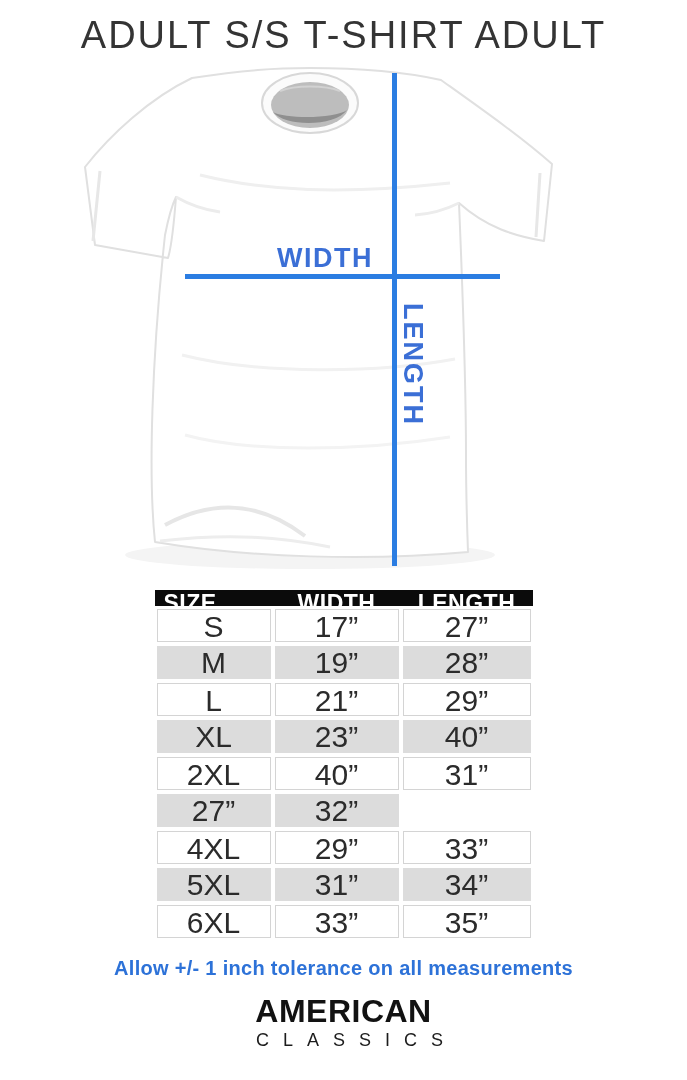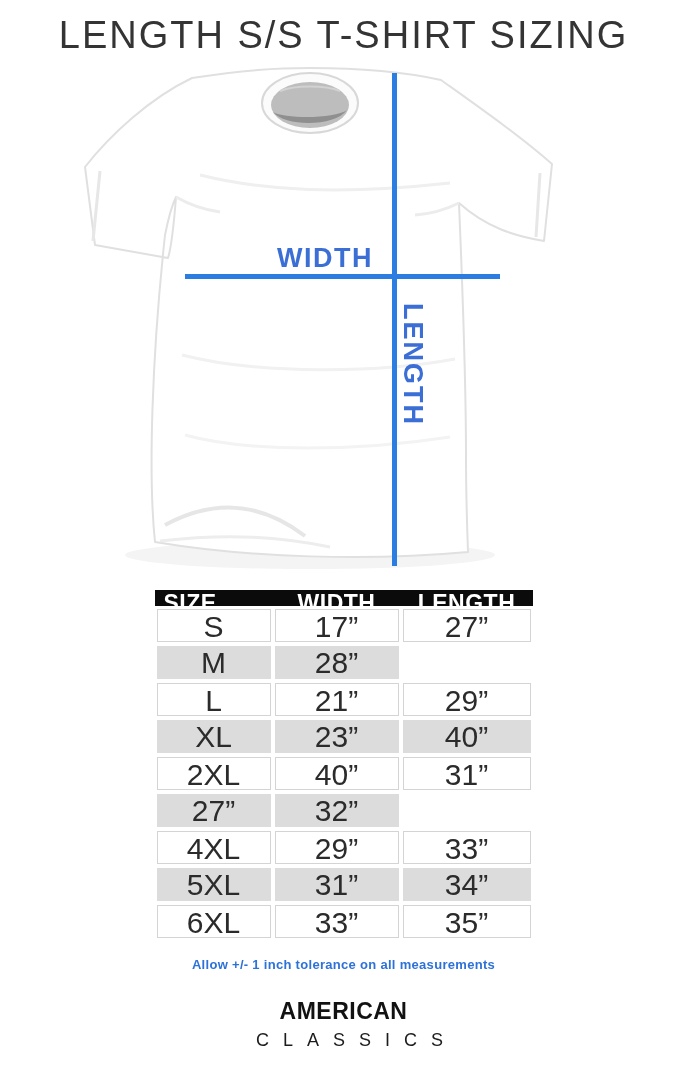--- a/index.html
+++ b/index.html
@@ -82,45 +82,45 @@
     white-space:nowrap;
   }
   .trow.white .cell{background:#ffffff;border:1px solid var(--cell-border);}
   .trow.gray  .cell{background:var(--row-gray);}
   
   .footnote{
     position:absolute;top:957px;left:0;width:100%;
     text-align:center;
     color:var(--footnote-blue);
     font-weight:700;
-    font-size:13px;
+    font-size:20px;
     letter-spacing:0.3px;
   }
   
   .brand{position:absolute;top:995px;left:0;width:100%;text-align:center;color:#121212;}
   .brand-line1{
-    font-size:23px;line-height:32px;
+    font-size:32px;line-height:32px;
     font-weight:800;
     letter-spacing:0.5px;
   }
   .brand-line2{
     margin-top:3px;
     font-size:18px;line-height:20px;
     font-weight:400;
     letter-spacing:14px;
     padding-left:26px; 
     color:#1c1c1c;
   }
 </style>
 </head>
 <body>
 
 <div class="page">
 
-  <h1 class="title">LENGTH S/S T-SHIRT SIZING</h1>
+  <h1 class="title">ADULT S/S T-SHIRT ADULT</h1>
 
   <div class="shirt-wrap">
     <svg viewBox="0 0 687 520" aria-hidden="true">
 
       <ellipse cx="310" cy="500" rx="185" ry="14" fill="#f4f4f4"></ellipse>
 
       <path d="M 192,23
                C 245,15 275,13 310,13
                C 355,13 405,17 441,25
                C 483,55 520,81 552,109
@@ -168,20 +168,21 @@
       <div class="hcell">LENGTH</div>
     </div>
     <div class="t-body">
         <div class="trow white">
           <div class="cell">S</div>
           <div class="cell">17”</div>
           <div class="cell">27”</div>
         </div>
         <div class="trow gray">
           <div class="cell">M</div>
+          <div class="cell">19”</div>
           <div class="cell">28”</div>
         </div>
         <div class="trow white">
           <div class="cell">L</div>
           <div class="cell">21”</div>
           <div class="cell">29”</div>
         </div>
         <div class="trow gray">
           <div class="cell">XL</div>
           <div class="cell">23”</div>

